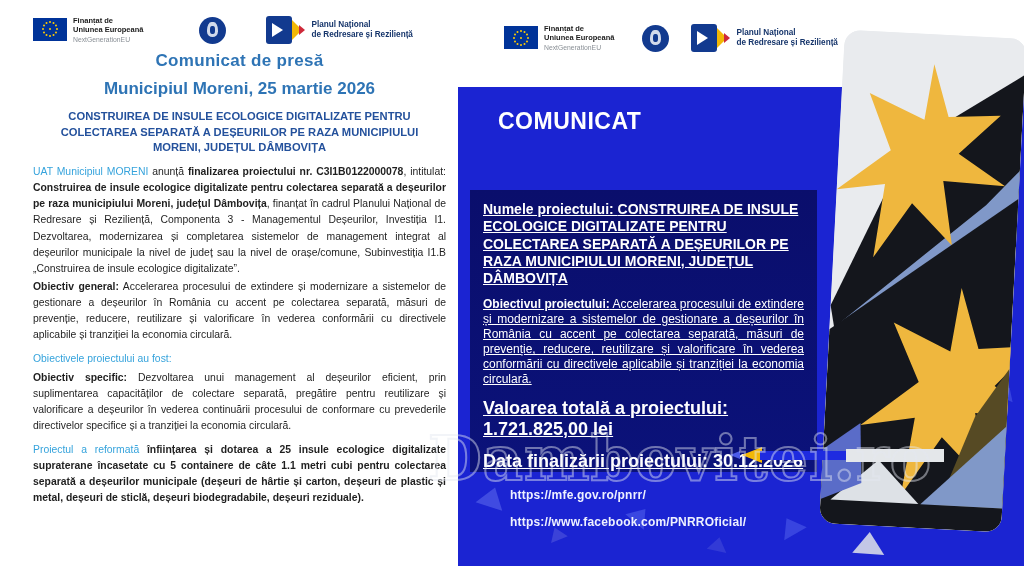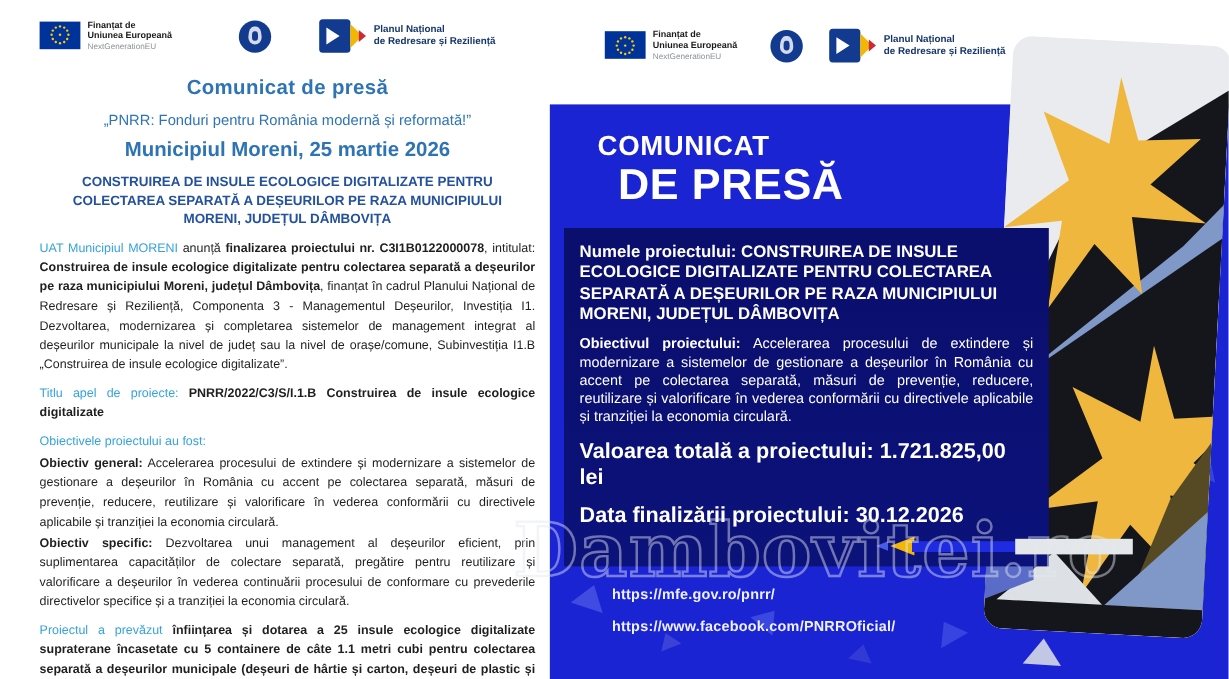--- a/index.html
+++ b/index.html
@@ -28,21 +28,21 @@
   .pnrr-mark { position:relative; width:40px; height:28px; flex:0 0 auto; }
   .pnrr-mark .sq { position:absolute; left:0; top:0; width:26px; height:28px; background:#123a8f; border-radius:3px; }
   .pnrr-mark .tri-w { position:absolute; left:6px; top:7px; width:0; height:0;
     border-top:7px solid transparent; border-bottom:7px solid transparent; border-left:11px solid #ffffff; }
   .pnrr-mark .tri-y { position:absolute; left:26px; top:4px; width:0; height:0;
     border-top:10px solid transparent; border-bottom:10px solid transparent; border-left:10px solid #F2B705; }
   .pnrr-mark .tri-r { position:absolute; left:33px; top:9px; width:0; height:0;
     border-top:5px solid transparent; border-bottom:5px solid transparent; border-left:6px solid #CE2939; }
   .pnrr-text { font-size:8.2px; line-height:1.2; color:#16356b; font-weight:bold; }
 
-  .h-title { margin-top:13px; text-align:center; color:#2E74B5; font-size:17px; font-weight:bold; letter-spacing:.3px; }
+  .h-title { margin-top:1px; text-align:center; color:#2E74B5; font-size:17px; font-weight:bold; letter-spacing:.3px; }
   .h-sub   { margin-top:10px; text-align:center; color:#2E74B5; font-size:12.3px; }
   .h-date  { margin-top:8px;  text-align:center; color:#2E74B5; font-size:17px;font-weight:bold; }
   .h-head  { margin-top:10px; text-align:center; color:#24519C; font-size:11.2px; font-weight:bold; line-height:1.4; padding:0 6px; }
 
   .para { margin-top:8px; font-size:10.4px; line-height:1.55; color:#1f1f1f; text-align:justify; }
   .lead { color:#35A3DC; }
   .bld  { font-weight:bold; }
   .tight { margin-top:2px; }
 
   
@@ -50,22 +50,22 @@
   .panel-logos { position:absolute; left:46px; top:24px; display:flex; align-items:center; }
   .panel-logos .gov-emblem { margin-left:28px; }
   .panel-logos .pnrr-logo { margin-left:22px; }
   .blue { position:absolute; left:0; top:87px; width:566px; height:479px; background:#1B24D2; overflow:hidden; }
   .tri { position:absolute; width:0; height:0; }
 
   .masthead { position:absolute; left:40px; top:108px; color:#fff; z-index:6; }
   .masthead .m1 { font-size:23px; font-weight:bold; letter-spacing:.5px; }
   .masthead .m2 { font-size:36px; font-weight:bold; letter-spacing:.5px; margin-left:17px; margin-top:-2px; }
 
-  .navybox { position:absolute; left:12px; top:190px; width:404px; height:282px; z-index:4;
-    background:linear-gradient(180deg,#0a0e6c 0%, #0b127a 100%); padding:11px 13px; color:#fff; }
+  .navybox { position:absolute; left:12px; top:190px; width:347px; height:282px; z-index:4;
+    background:linear-gradient(180deg,#0a0e6c 0%, #0b127a 100%); padding:11px 13px; color:#fff;text-decoration:underline; }
   .navybox .name { font-size:14px; font-weight:bold; line-height:1.24; }
   .navybox .obj  { margin-top:9px; font-size:12px; line-height:1.26; text-align:justify; }
   .navybox .kv   { margin-top:11px; font-size:18px; font-weight:bold; }
 
   .plinks { position:absolute; left:52px; z-index:4; color:#eef1ff; font-size:12px; font-weight:bold; letter-spacing:.2px; }
   .plinks a { color:#eef1ff; text-decoration:none; }
 
   .card { position:absolute; left:374px; top:34px; width:182px; height:494px; z-index:3;
     border-radius:16px; overflow:hidden; transform:rotate(3deg); background:#E9EBEE; }
   .card svg { display:block; }
@@ -113,42 +113,38 @@
               <div class="tri-r"></div>
           </div>
           <div class="pnrr-text">
             <div>Planul Național</div>
             <div>de Redresare și Reziliență</div>
           </div>
         </div>
       </div>
 
       <div class="h-title">Comunicat de presă</div>
-      <div class="h-sub">„PNRR: Fonduri pentru România modernă și reformată!”</div>
       <div class="h-date">Municipiul Moreni, 25 martie 2026</div>
       <div class="h-head">CONSTRUIREA DE INSULE ECOLOGICE DIGITALIZATE PENTRU COLECTAREA SEPARATĂ A DEȘEURILOR PE RAZA MUNICIPIULUI MORENI, JUDEȚUL DÂMBOVIȚA</div>
 
       <div class="para">
         <span class="lead">UAT Municipiul MORENI</span><span> anunță </span><span class="bld">finalizarea proiectului nr. C3I1B0122000078</span><span>, intitulat: </span><span class="bld">Construirea de insule ecologice digitalizate pentru colectarea separată a deșeurilor pe raza municipiului Moreni, județul Dâmbovița</span><span>, finanțat în cadrul Planului Național de Redresare și Reziliență, Componenta 3 - Managementul Deșeurilor, Investiția I1. Dezvoltarea, modernizarea și completarea sistemelor de management integrat al deșeurilor municipale la nivel de județ sau la nivel de orașe/comune, Subinvestiția I1.B „Construirea de insule ecologice digitalizate”.</span>
       </div>
 
-      <div class="para">
-        <span class="lead">Titlu apel de proiecte:</span><span class="bld"> PNRR/2022/C3/S/I.1.B Construirea de insule ecologice digitalizate</span>
-      </div>
-
+
+      <div class="para tight">
+        <span class="bld">Obiectiv general:</span><span> Accelerarea procesului de extindere și modernizare a sistemelor de gestionare a deșeurilor în România cu accent pe colectarea separată, măsuri de prevenție, reducere, reutilizare și valorificare în vederea conformării cu directivele aplicabile și tranziției la economia circulară.</span>
+      </div>
       <div class="para lead">Obiectivele proiectului au fost:</div>
       <div class="para tight">
-        <span class="bld">Obiectiv general:</span><span> Accelerarea procesului de extindere și modernizare a sistemelor de gestionare a deșeurilor în România cu accent pe colectarea separată, măsuri de prevenție, reducere, reutilizare și valorificare în vederea conformării cu directivele aplicabile și tranziției la economia circulară.</span>
-      </div>
-      <div class="para tight">
         <span class="bld">Obiectiv specific:</span><span> Dezvoltarea unui management al deșeurilor eficient, prin suplimentarea capacităților de colectare separată, pregătire pentru reutilizare și valorificare a deșeurilor în vederea continuării procesului de conformare cu prevederile directivelor specifice și a tranziției la economia circulară.</span>
       </div>
 
       <div class="para">
-        <span class="lead">Proiectul a prevăzut</span><span class="bld"> înființarea și dotarea a 25 insule ecologice digitalizate supraterane încasetate cu 5 containere de câte 1.1 metri cubi pentru colectarea separată a deșeurilor municipale (deșeuri de hârtie și carton, deșeuri de plastic și metal, deșeuri de sticlă, deșeuri biodegradabile, deșeuri reziduale).</span>
+        <span class="lead">Proiectul a reformată</span><span class="bld"> înființarea și dotarea a 25 insule ecologice digitalizate supraterane încasetate cu 5 containere de câte 1.1 metri cubi pentru colectarea separată a deșeurilor municipale (deșeuri de hârtie și carton, deșeuri de plastic și metal, deșeuri de sticlă, deșeuri biodegradabile, deșeuri reziduale).</span>
       </div>
 
     </div>
   </div>
 
   <div class="panel">
 
     <div class="panel-logos">
       <div class="eu-logo">
         <div class="eu-flag">
@@ -184,21 +180,20 @@
       <div class="tri" style="left:320px; top:430px; border-left:13px solid transparent; border-right:13px solid transparent; border-bottom:18px solid rgba(80,95,235,.55); transform:rotate(-30deg);"></div>
       <div class="tri" style="left:395px; top:445px; border-left:16px solid transparent; border-right:16px solid transparent; border-bottom:22px solid rgba(225,228,234,.85); transform:rotate(4deg);"></div>
       <div class="tri" style="left:470px; top:420px; border-left:12px solid transparent; border-right:12px solid transparent; border-bottom:16px solid rgba(120,135,250,.4); transform:rotate(55deg);"></div>
       <div class="tri" style="left:520px; top:370px; border-left:10px solid transparent; border-right:10px solid transparent; border-bottom:14px solid rgba(255,255,255,.12); transform:rotate(-12deg);"></div>
       <div class="tri" style="left:540px; top:300px; border-left:9px solid transparent; border-right:9px solid transparent; border-bottom:12px solid rgba(110,125,245,.35); transform:rotate(25deg);"></div>
       <div class="tri" style="left:60px; top:340px; border-left:8px solid transparent; border-right:8px solid transparent; border-bottom:11px solid rgba(255,255,255,.08); transform:rotate(70deg);"></div>
     </div>
 
     <div class="masthead">
       <div class="m1">COMUNICAT</div>
-      <div class="m2">DE PRESĂ</div>
     </div>
 
     <div class="navybox">
       <div class="name">
         <span>Numele proiectului:  </span><span>CONSTRUIREA DE INSULE ECOLOGICE DIGITALIZATE PENTRU COLECTAREA SEPARATĂ A DEȘEURILOR PE RAZA MUNICIPIULUI MORENI, JUDEȚUL DÂMBOVIȚA</span>
       </div>
       <div class="obj">
         <span class="bld">Obiectivul proiectului:</span><span> Accelerarea procesului de extindere și modernizare a sistemelor de gestionare a deșeurilor în România cu accent pe colectarea separată, măsuri de prevenție, reducere, reutilizare și valorificare în vederea conformării cu directivele aplicabile și tranziției la economia circulară.</span>
       </div>
       <div class="kv">Valoarea totală a proiectului: 1.721.825,00 lei</div>

